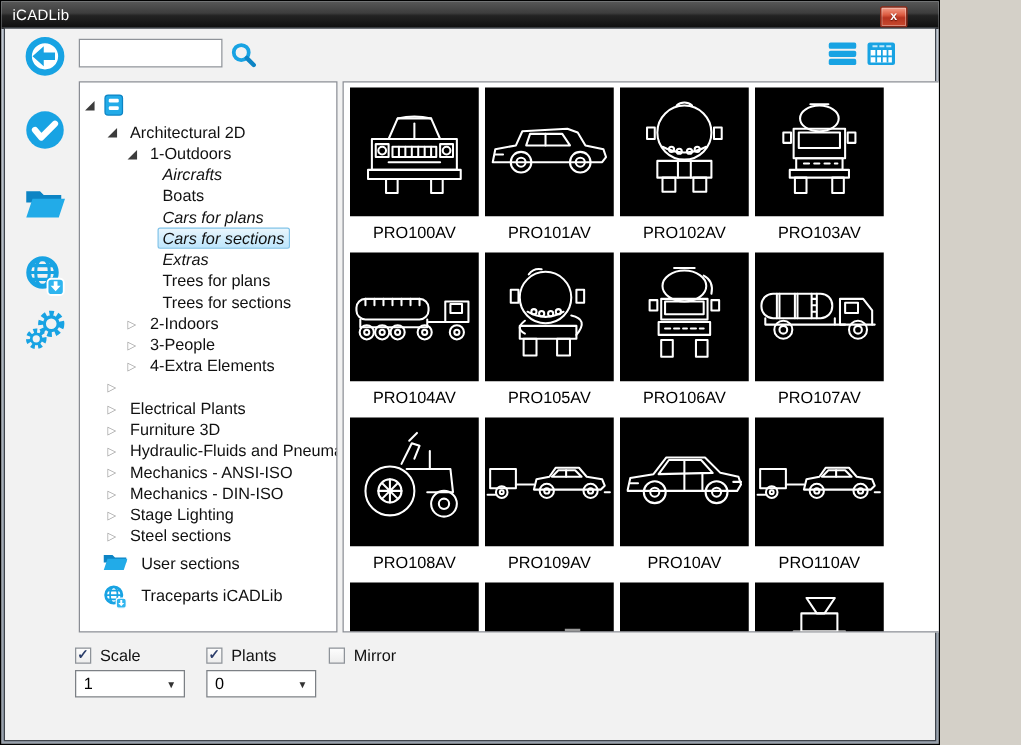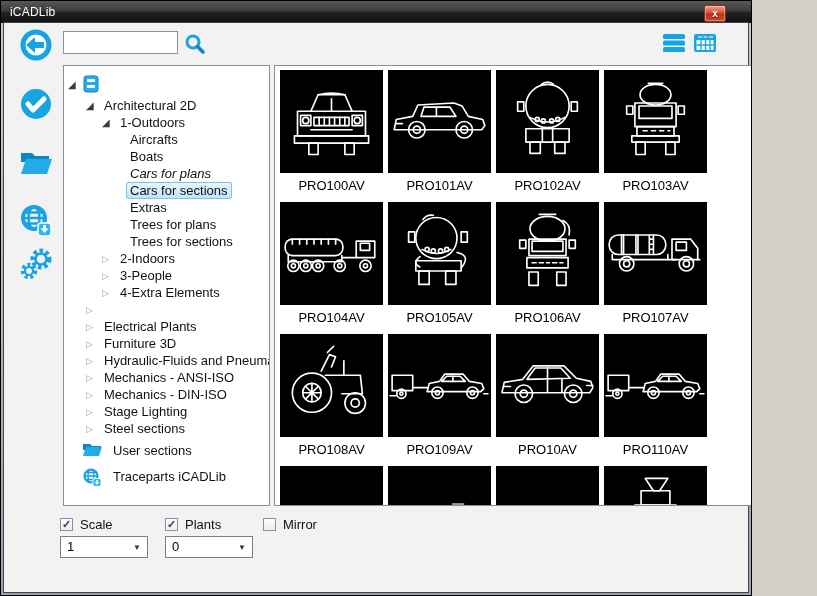--- a/index.html
+++ b/index.html
@@ -158,37 +158,37 @@
         <div class="tree-row" style="padding-left: 22px;">
     <span class="expander expanded">◢</span>
 
     <span class="tree-label">Architectural 2D</span>
   </div>
         <div class="tree-row" style="padding-left: 38px;">
     <span class="expander expanded">◢</span>
 
     <span class="tree-label">1-Outdoors</span>
   </div>
+        <div class="tree-row" style="padding-left: 62px; font-style: italic;">
+
+    <span class="tree-label">Aircrafts</span>
+  </div>
         <div class="tree-row" style="padding-left: 62px;">
 
-    <span class="tree-label">Aircrafts</span>
-  </div>
-        <div class="tree-row" style="padding-left: 62px;">
-
     <span class="tree-label">Boats</span>
   </div>
         <div class="tree-row" style="padding-left: 62px; font-style: italic;">
 
     <span class="tree-label">Cars for plans</span>
   </div>
-        <div class="tree-row selected" style="padding-left: 62px;">
+        <div class="tree-row selected" style="padding-left: 62px; font-style: italic;">
 
     <span class="tree-label">Cars for sections</span>
   </div>
-        <div class="tree-row" style="padding-left: 62px;">
+        <div class="tree-row" style="padding-left: 62px; font-style: italic;">
 
     <span class="tree-label">Extras</span>
   </div>
         <div class="tree-row" style="padding-left: 62px;">
 
     <span class="tree-label">Trees for plans</span>
   </div>
         <div class="tree-row" style="padding-left: 62px;">
 
     <span class="tree-label">Trees for sections</span>

